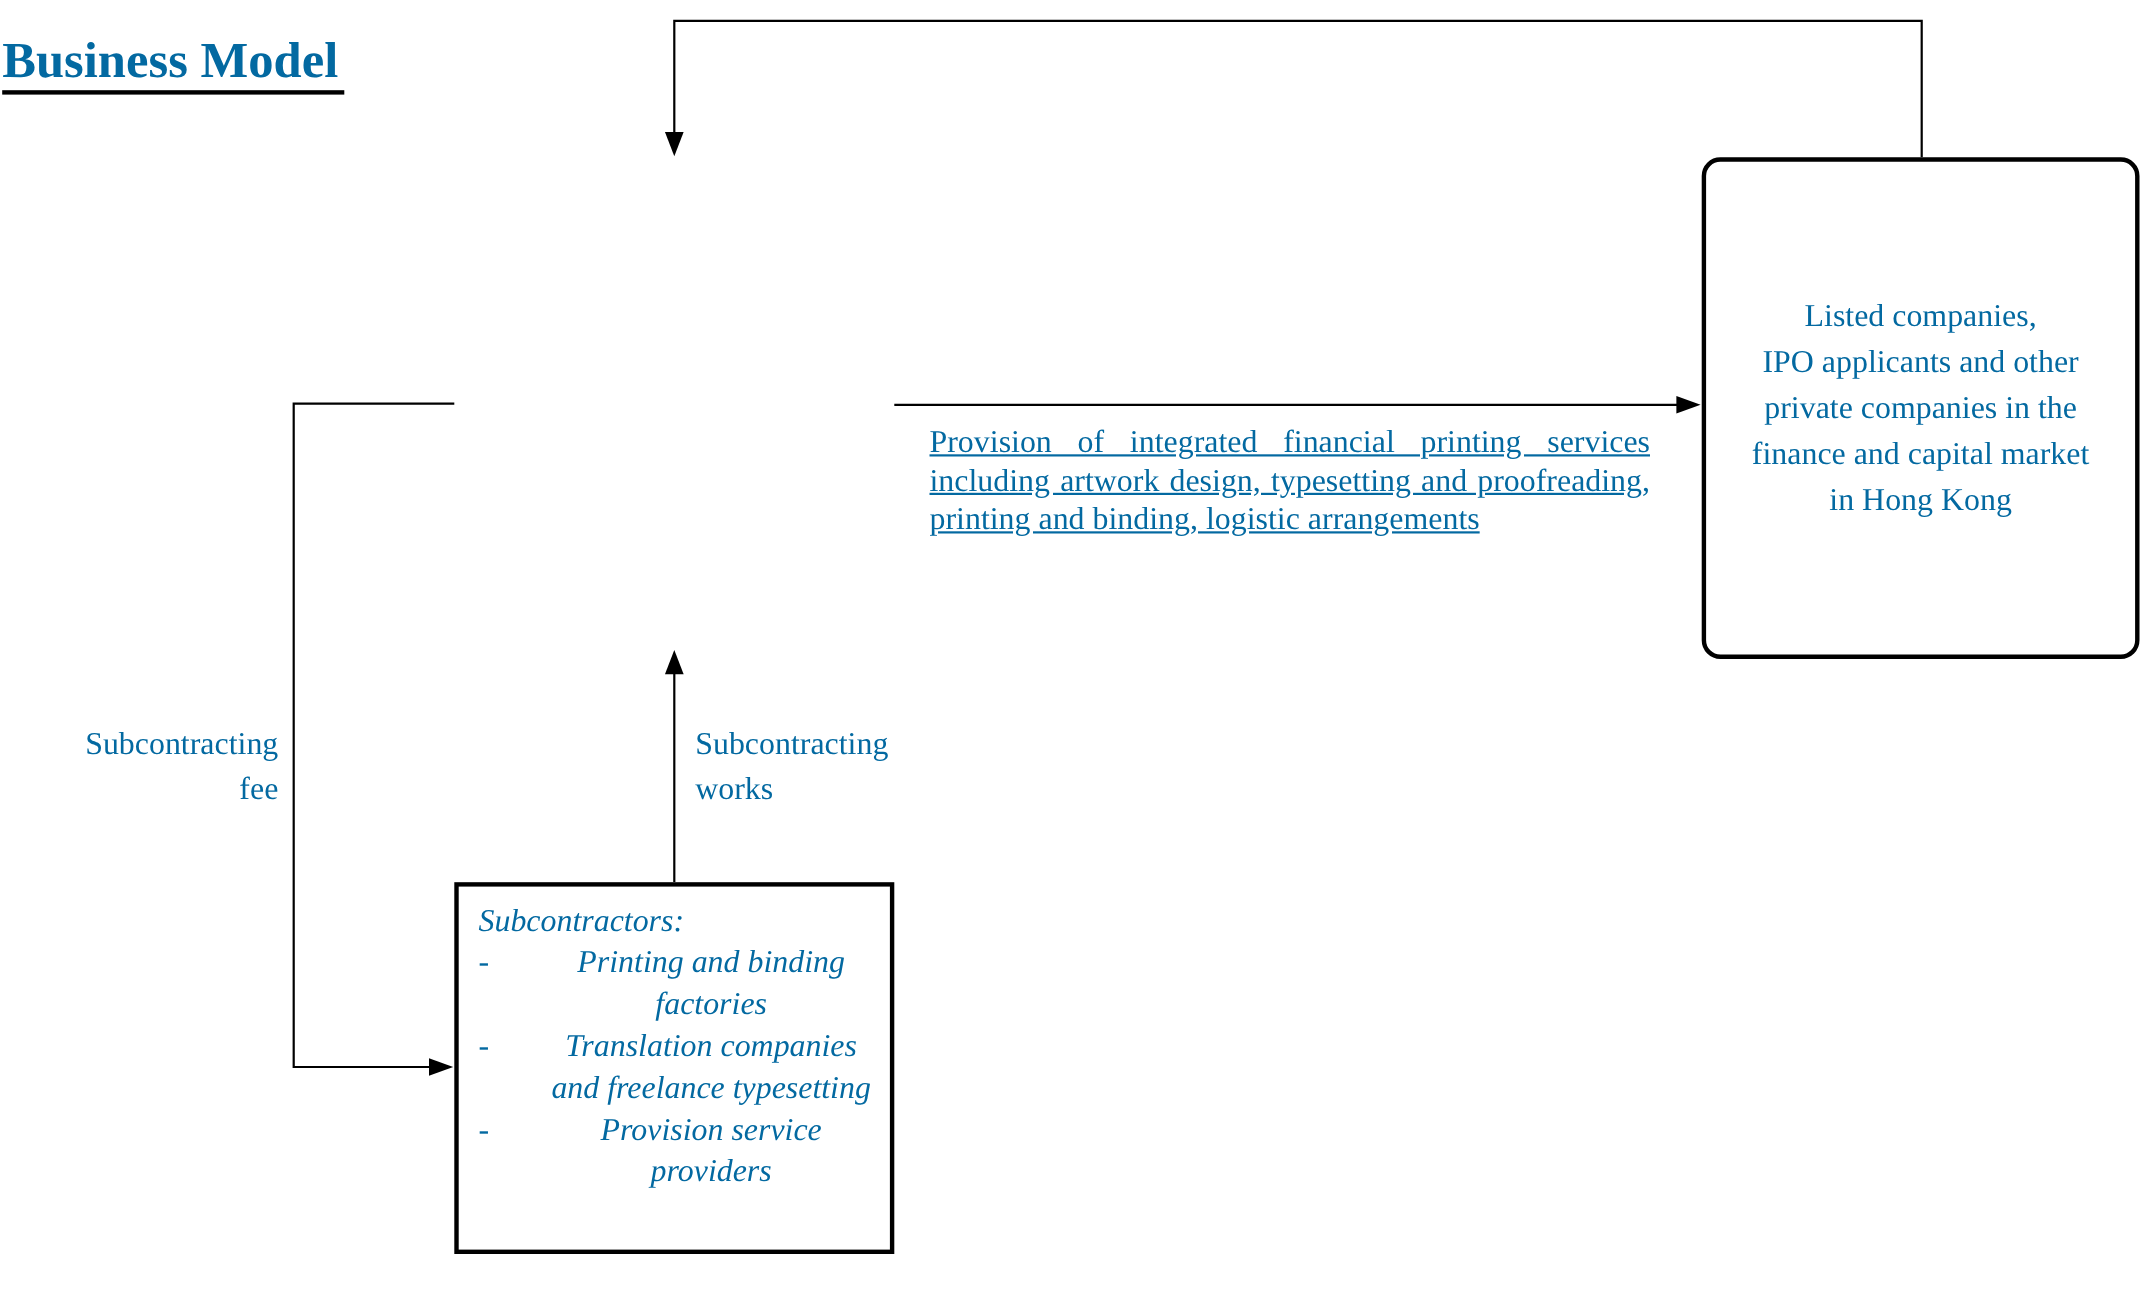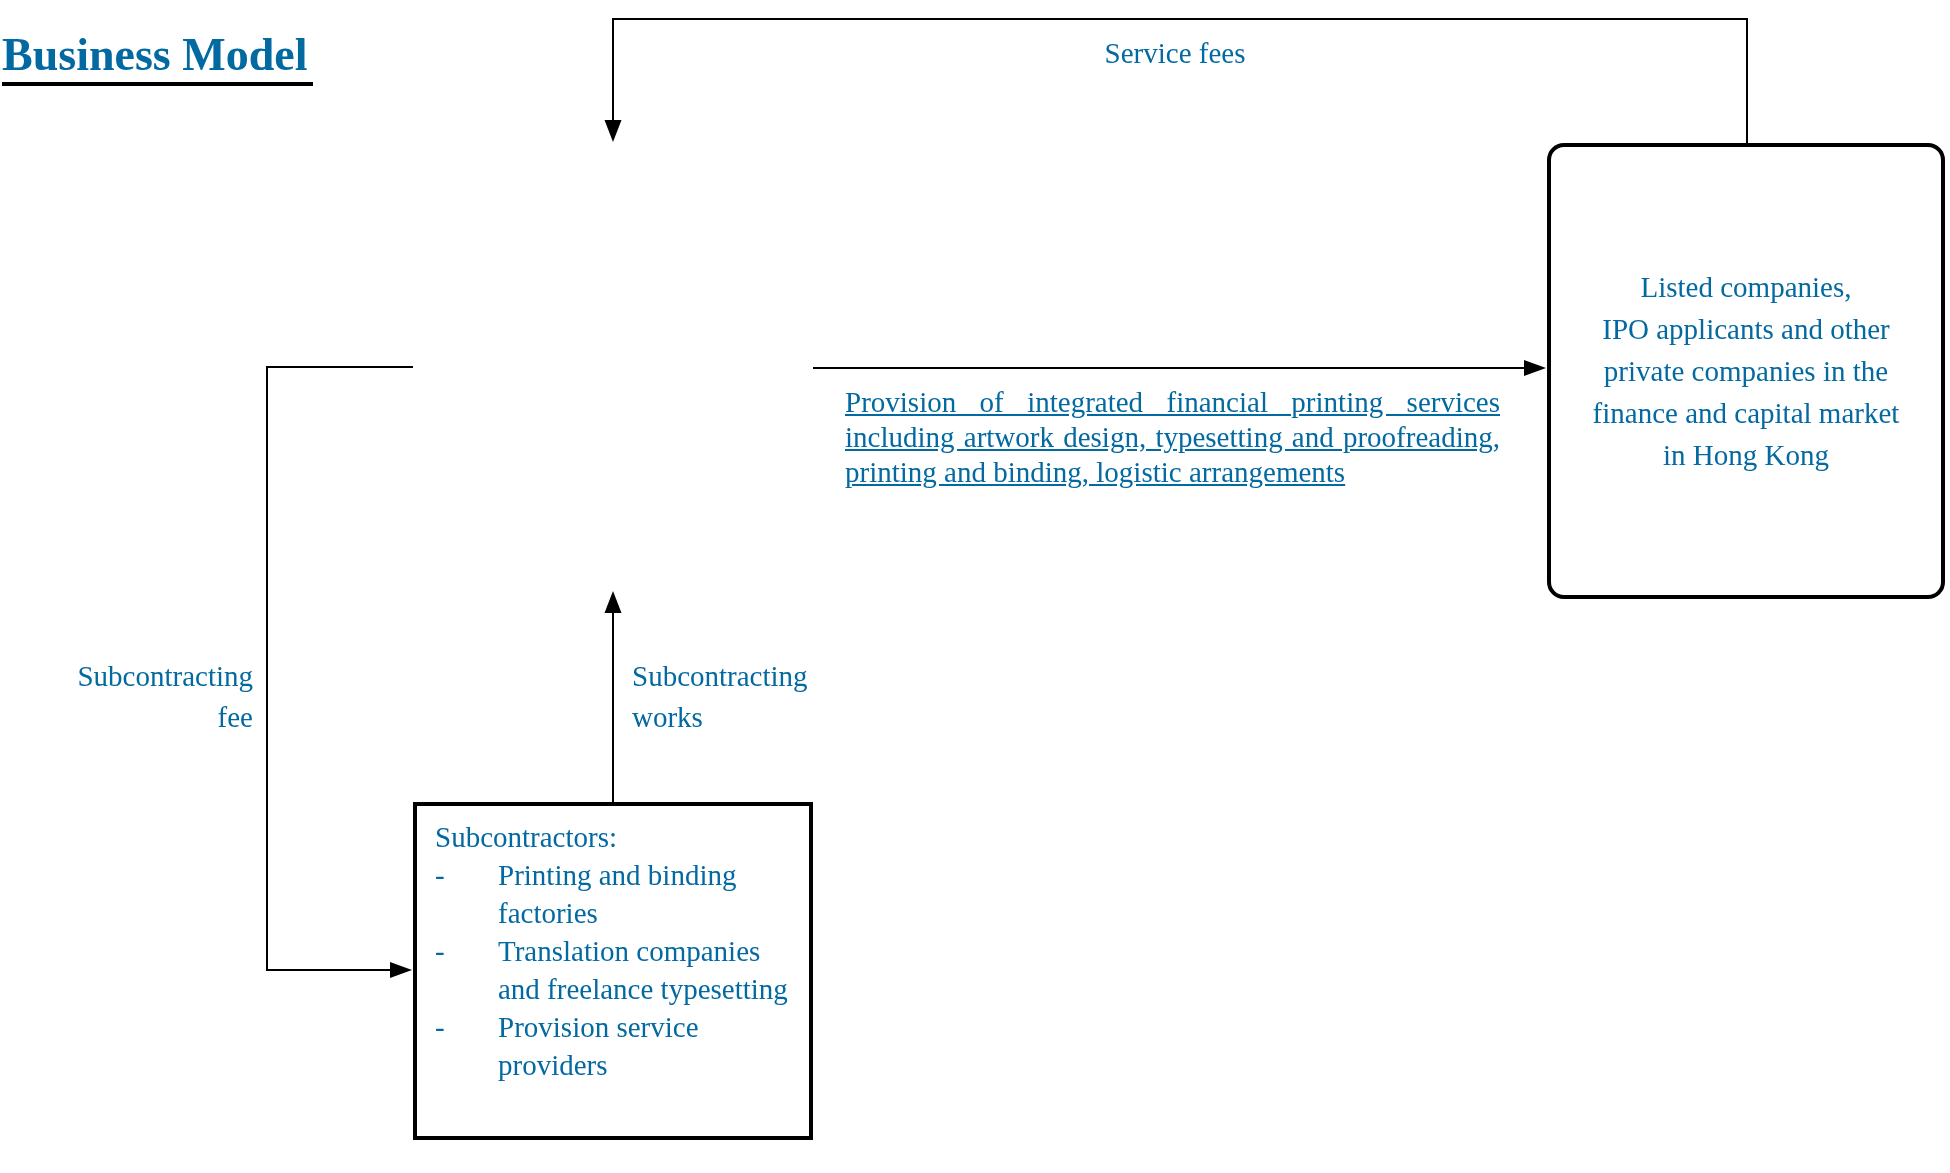--- a/index.html
+++ b/index.html
@@ -57,30 +57,32 @@
   .box-clients {
     left: 1547px; top: 143px;
     width: 398px; height: 456px;
     line-height: 42px;
   }
   .box-subcontractors {
     left: 413px; top: 802px;
     width: 400px; height: 338px;
     line-height: 38px;
     padding: 12px 14px 0 18px;
+    font-style: italic;
   }
   .subs-item {
     display: flex;
     align-items: flex-start;
   }
   .subs-bullet {
     flex: 0 0 63px;
   }
   .subs-text {
     flex: 1 1 auto;
+    text-align: center;
   }
   .float-label {
     position: absolute;
     font-size: 29px;
     line-height: 41px;
   }
   .label-service-fees {
     left: 1000px; top: 33px;
     width: 350px;
     text-align: center;
@@ -152,21 +154,20 @@
     <div class="subs-item">
       <span class="subs-bullet">-</span>
       <span class="subs-text">Translation companies and freelance typesetting</span>
     </div>
     <div class="subs-item">
       <span class="subs-bullet">-</span>
       <span class="subs-text">Provision service providers</span>
     </div>
   </div>
 
-  <div class="float-label label-service-fees">Service fees</div>
 
   <div class="float-label label-provision">Provision of integrated financial printing services including artwork design, typesetting and proofreading, printing and binding, logistic arrangements</div>
 
   <div class="float-label label-sub-fee pre-line">Subcontracting
 fee</div>
 
   <div class="float-label label-sub-works pre-line">Subcontracting
 works</div>
 
 </div>

